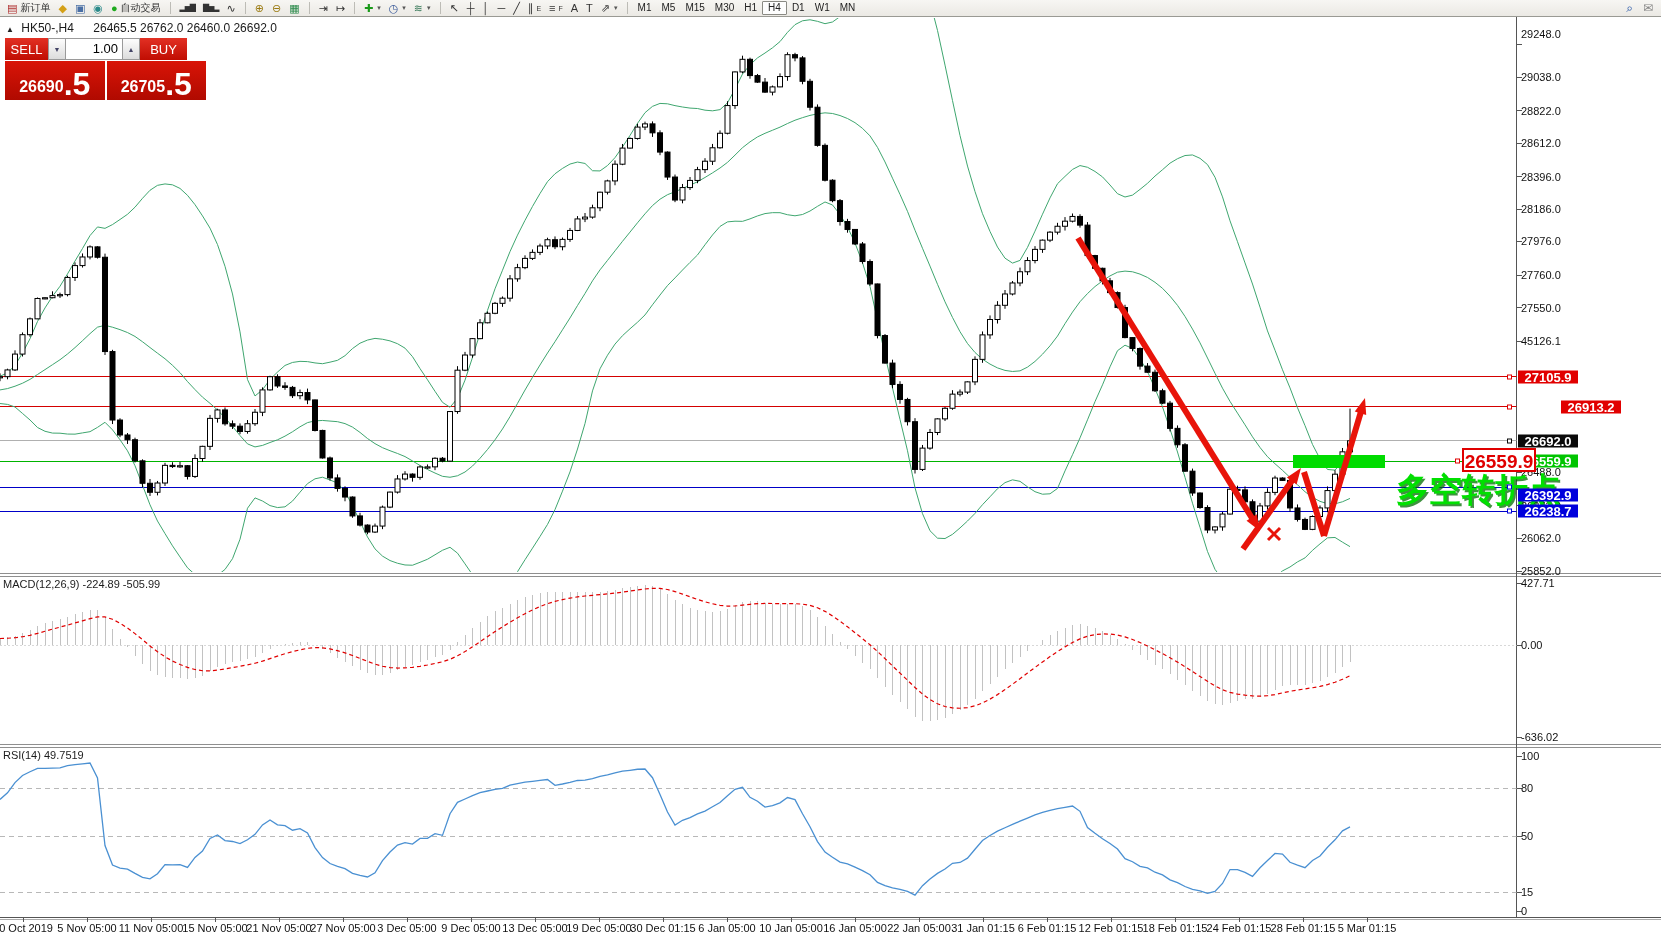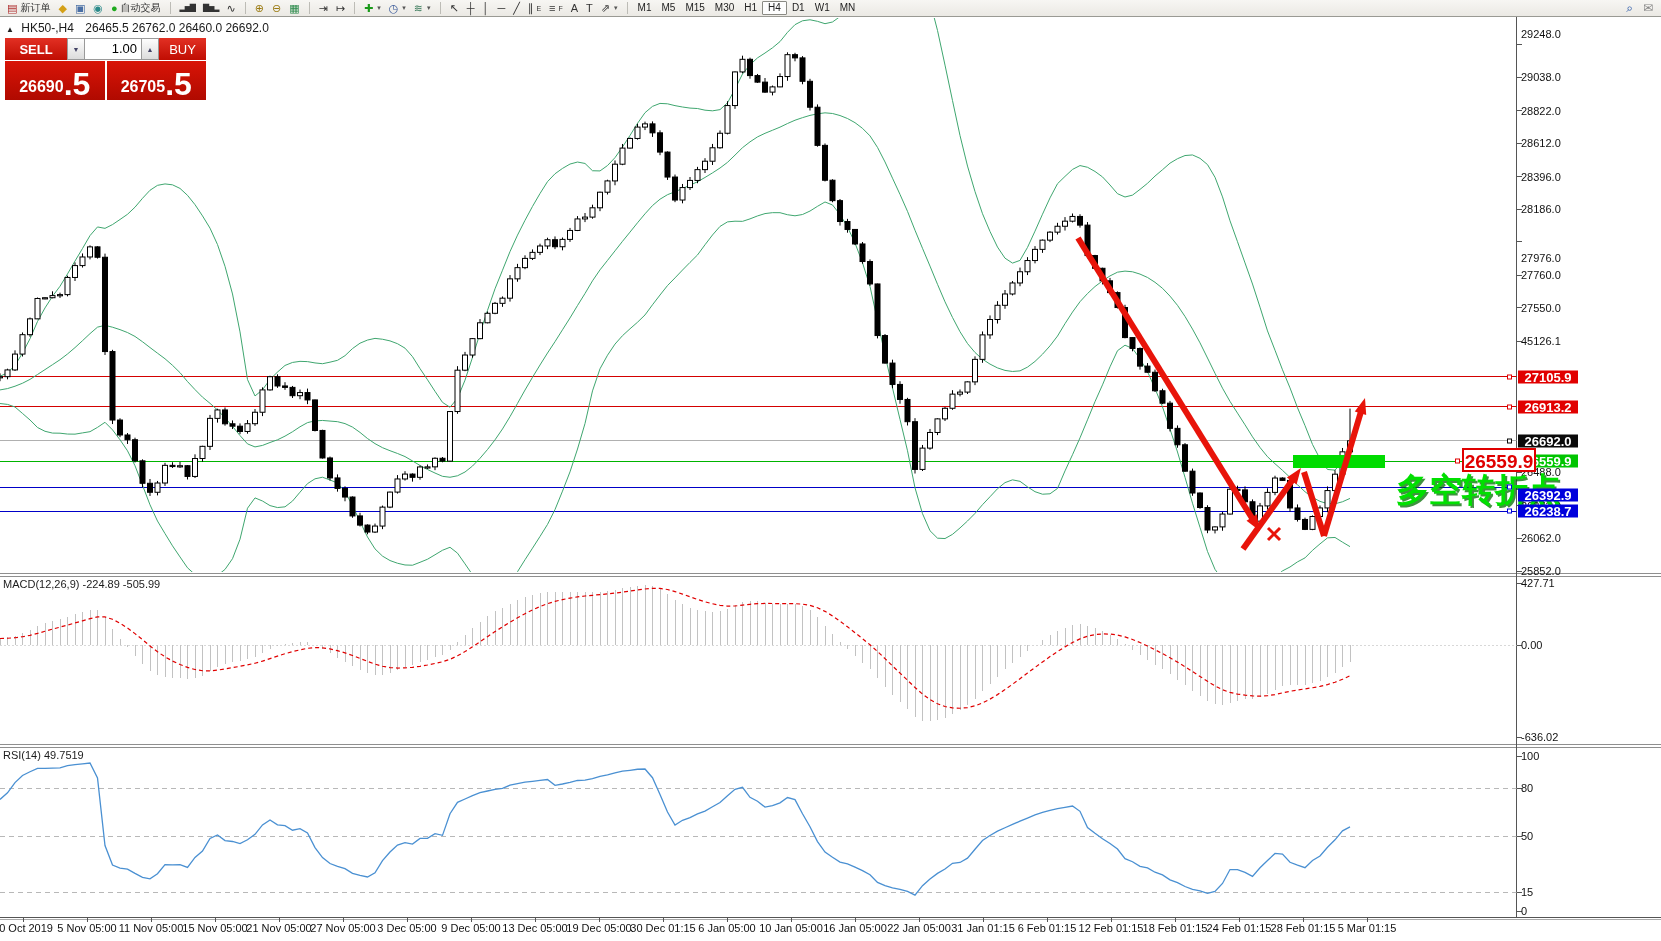--- a/index.html
+++ b/index.html
@@ -19,21 +19,21 @@
   .tb-right{margin-left:auto;display:flex;align-items:center;padding-right:8px;gap:10px;}
   .sub-letter{font-size:7px;vertical-align:sub;}
   
   .chart-title{position:absolute;left:6px;top:21px;font-size:12px;color:#1a1a1a;z-index:30;}
   .chart-title .tri{font-size:8px;margin-right:4px;color:#222;}
   
   .order-panel{position:absolute;left:5px;top:38px;width:201px;z-index:35;font-family:"Liberation Sans",sans-serif;}
   .op-row1{display:flex;height:22px;}
   .op-sell,.op-buy{background:linear-gradient(#e23023,#c00d02);color:#fff;font-size:13px;display:flex;
       align-items:center;justify-content:center;cursor:pointer;}
-  .op-sell{width:62px;font-weight:bold;}
+  .op-sell{width:43px;}
   .op-buy{width:47px;}
   .op-spin{width:18px;background:linear-gradient(#fdfdfd,#dcdcdc);border:1px solid #9a9a9a;box-sizing:border-box;
       display:flex;align-items:center;justify-content:center;font-size:7px;color:#446;cursor:pointer;}
   .op-vol{width:56px;background:#fff;border:1px solid #9a9a9a;border-left:none;border-right:none;box-sizing:border-box;
       font-size:13px;text-align:right;padding-right:4px;line-height:20px;color:#000;}
   .op-row2{display:flex;height:39px;margin-top:1px;gap:2px;}
   .op-price{flex:1;background:linear-gradient(#d91407,#b00a00);color:#fff;display:flex;align-items:flex-end;
       justify-content:center;padding-bottom:3px;cursor:pointer;}
   .op-price .main{font-size:16px;font-weight:bold;line-height:1;margin-bottom:2px;}
   .op-price .pips{font-size:32px;font-weight:bold;line-height:0.82;}
@@ -815,21 +815,21 @@
         <line x1="0" y1="788" x2="1516.5" y2="788" stroke="#b8b8b8" stroke-width="1" stroke-dasharray="5 4" shape-rendering="crispEdges"></line>
         <line x1="0" y1="836" x2="1516.5" y2="836" stroke="#b8b8b8" stroke-width="1" stroke-dasharray="5 4" shape-rendering="crispEdges"></line>
         <line x1="0" y1="892" x2="1516.5" y2="892" stroke="#b8b8b8" stroke-width="1" stroke-dasharray="5 4" shape-rendering="crispEdges"></line>
         <polyline points="0,799.3935840414028 7.5,792.8163440152305 15,782.5903127652389 22.5,775.4608124970263 30,771.7488364829196 37.5,768.4597811200003 45,768.3555475272419 52.5,768.0541634120557 60,767.907791256797 67.5,765.7109849284044 75,764.5373058343811 82.5,763.8000807138874 90,763.034048333348 97.5,778.0415061014841 105,845.6028971739997 112.5,865.0966519999156 120,868.2088523204856 127.5,869.1881775029752 135,873.3674171300287 142.5,877.3211372951497 150,878.8106650238855 157.5,873.7810672587198 165,864.6480318660531 172.5,864.8271960194018 180,864.6146974175067 187.5,867.4548385584393 195,857.3793850513886 202.5,851.0835563259539 210,838.4295185604229 217.5,835.0120159469714 225,840.539944543859 232.5,841.4919372068172 240,843.641818514694 247.5,839.8034752391751 255,834.3483304500887 262.5,824.9172938155848 270,820.0205900012205 277.5,824.9110464914145 285,825.669206849776 292.5,830.1902853738029 300,828.7102599643791 307.5,832.9001329193305 315,847.5490031772034 322.5,857.545716389337 330,863.532346121261 337.5,866.4155185314984 345,868.7058605665999 352.5,873.359002027125 360,875.4457557147736 367.5,877.0047929684123 375,872.84489378679 382.5,860.5802214387813 390,851.9791875000653 397.5,845.0826846147964 405,842.5928138257906 412.5,844.0361600481583 420,838.4656017549019 427.5,838.4022557407 435,833.6950790924284 442.5,835.3532224990425 450,813.6808446208503 457.5,802.32077342519 465,798.9798972591761 472.5,795.6495805891514 480,792.6894002370783 487.5,791.0037266626483 495,789.2761998036669 502.5,788.3842680782742 510,785.2252401412925 517.5,783.5476378217655 525,782.209833761956 532.5,781.3458909437328 540,780.4294471544681 547.5,779.5268502335268 555,785.3379081350894 562.5,783.9953552226364 570,782.41070274657 577.5,780.4840380383732 585,780.1837193564652 592.5,778.6543609156429 600,776.3385314355056 607.5,774.834620938042 615,772.849807703115 622.5,771.1875169426285 630,770.2816528995033 637.5,769.2731815989464 645,768.9945413838373 652.5,777.7261217701126 660,794.4239148683678 667.5,811.9707567709629 675,824.991826345462 682.5,820.2923243819613 690,817.7031420419942 697.5,813.8946493194567 705,811.0501978281045 712.5,806.7544872949543 720,802.5334772574926 727.5,795.73671805034 735,789.3691561579647 742.5,787.3401872977316 750,797.3618162977057 757.5,801.2345362503814 765,807.086159006375 772.5,805.6549244871278 780,802.8707872834398 787.5,797.5605471910487 795,799.6502578088941 802.5,813.7708935254441 810,826.6953597550877 817.5,841.6022230887716 825,852.0973304462755 832.5,857.3198481533456 840,862.1618463840382 847.5,863.9196233423135 855,867.0722478729274 862.5,870.6481717751667 870,874.7881761848223 877.5,882.3912107987687 885,885.6141196480324 892.5,887.8661074352441 900,889.361703285979 907.5,891.4444001769483 915,895.2011997829727 922.5,885.6613839158164 930,879.0020155483679 937.5,873.3562893351503 945,869.0013350936795 952.5,863.285566003401 960,862.4493631735852 967.5,858.1429064114415 975,849.2192629460462 982.5,840.5565317508052 990,835.5607130822584 997.5,831.1381321927182 1005,827.7257579763857 1012.5,824.4605165989223 1020,821.2080008282434 1027.5,818.0313899359357 1035,814.9545726296997 1042.5,812.4611990954816 1050,810.3218450833913 1057.5,808.729280085503 1065,807.3370955529832 1072.5,806.0092821421881 1080,811.3429226371551 1087.5,827.5621745748467 1095,833.3330889025069 1102.5,838.6791886695229 1110,843.4326602109139 1117.5,849.0519037154739 1125,858.6669559406678 1132.5,861.7146655519238 1140,866.3142911277498 1147.5,867.8448996312956 1155,872.2229235647632 1162.5,874.9140677933299 1170,879.7918673416141 1177.5,882.5739757665164 1185,886.5043714617475 1192.5,889.2964955918034 1200,890.9898481754369 1207.5,893.3891307925595 1215,891.4502890961302 1222.5,883.4686638730376 1230,869.5651932756576 1237.5,869.7072204834383 1245,872.3436562654007 1252.5,876.3179190070705 1260,867.7128085798115 1267.5,860.5602675606611 1275,853.4255939387089 1282.5,854.1805740075117 1290,862.2322115380432 1297.5,865.2085846894611 1305,867.6985975706822 1312.5,860.5527794775189 1320,855.970012442847 1327.5,847.2351549528665 1335,839.802707715551 1342.5,830.8295284624495 1350,826.8199879070971" fill="none" stroke="#4a90d2" stroke-width="1.3"></polyline>
       </g>
     </svg>
 
   <div class="chart-title">
     <span class="tri">▲</span>
     <span>HK50-,H4</span>
-    <span style="margin-left:8px">26465.5 26762.0 26460.0 26692.0</span>
+    <span style="margin-left:16px">26465.5 26762.0 26460.0 26692.0</span>
   </div>
 
   <div class="order-panel">
     <div class="op-row1">
       <div class="op-sell">SELL</div>
       <div class="op-spin">▼</div>
       <div class="op-vol">1.00</div>
       <div class="op-spin">▲</div>
       <div class="op-buy">BUY</div>
     </div>
@@ -851,31 +851,31 @@
   <div class="price-callout">26559.9</div>
   <div class="cn-note">多空转折点</div>
 
   <div id="axis-overlays">
       <div class="ax-tick" style="top: 34px;">29248.0</div>
       <div class="ax-tick" style="top: 77.2451px;">29038.0</div>
       <div class="ax-tick" style="top: 110.72px;">28822.0</div>
       <div class="ax-tick" style="top: 143.265px;">28612.0</div>
       <div class="ax-tick" style="top: 176.74px;">28396.0</div>
       <div class="ax-tick" style="top: 209.285px;">28186.0</div>
-      <div class="ax-tick" style="top: 258px; text-align: center;">27976.0</div>
+      <div class="ax-tick" style="top: 241px; text-align: center;">27976.0</div>
       <div class="ax-tick" style="top: 275.305px;">27760.0</div>
       <div class="ax-tick" style="top: 307.85px;">27550.0</div>
       <div class="ax-tick" style="top: 341.325px;">45126.1</div>
       <div class="ax-tick" style="top: 472.435px;">26488.0</div>
       <div class="ax-tick" style="top: 505.91px;">26272.0</div>
       <div class="ax-tick" style="top: 538.455px; text-align: center;">26062.0</div>
       <div class="ax-tick" style="top: 571px;">25852.0</div>
       <div class="ax-badge" style="top: 376.675px; background: rgb(225, 0, 0);">27105.9</div>
       <div class="conn-sq" style="left: 1507px; top: 376.675px; border: 1px solid rgb(225, 0, 0);"></div>
-      <div class="ax-badge" style="top: 406.539px; background: rgb(225, 0, 0);">26913.2</div>
+      <div class="ax-badge" style="top: 406.539px; background: rgb(225, 0, 0); margin-left: 43px;">26913.2</div>
       <div class="conn-sq" style="left: 1507px; top: 406.539px; border: 1px solid rgb(225, 0, 0);"></div>
       <div class="ax-badge" style="top: 440.82px; background: rgb(10, 10, 10);">26692.0</div>
       <div class="conn-sq" style="left: 1507px; top: 440.82px; border: 1px solid rgb(10, 10, 10);"></div>
       <div class="ax-badge" style="top: 461.292px; background: rgb(0, 196, 0);">26559.9</div>
       <div class="conn-sq" style="left: 1507px; top: 461.292px; border: 1px solid rgb(0, 196, 0);"></div>
       <div class="ax-badge" style="top: 487.173px; background: rgb(0, 0, 220); margin-top: 8px;">26392.9</div>
       <div class="conn-sq" style="left: 1507px; top: 487.173px; border: 1px solid rgb(0, 0, 220);"></div>
       <div class="ax-badge" style="top: 511.071px; background: rgb(0, 0, 220);">26238.7</div>
       <div class="conn-sq" style="left: 1507px; top: 511.071px; border: 1px solid rgb(0, 0, 220);"></div>
       <div class="ax-tick" style="top: 583.132px;">427.71</div>

